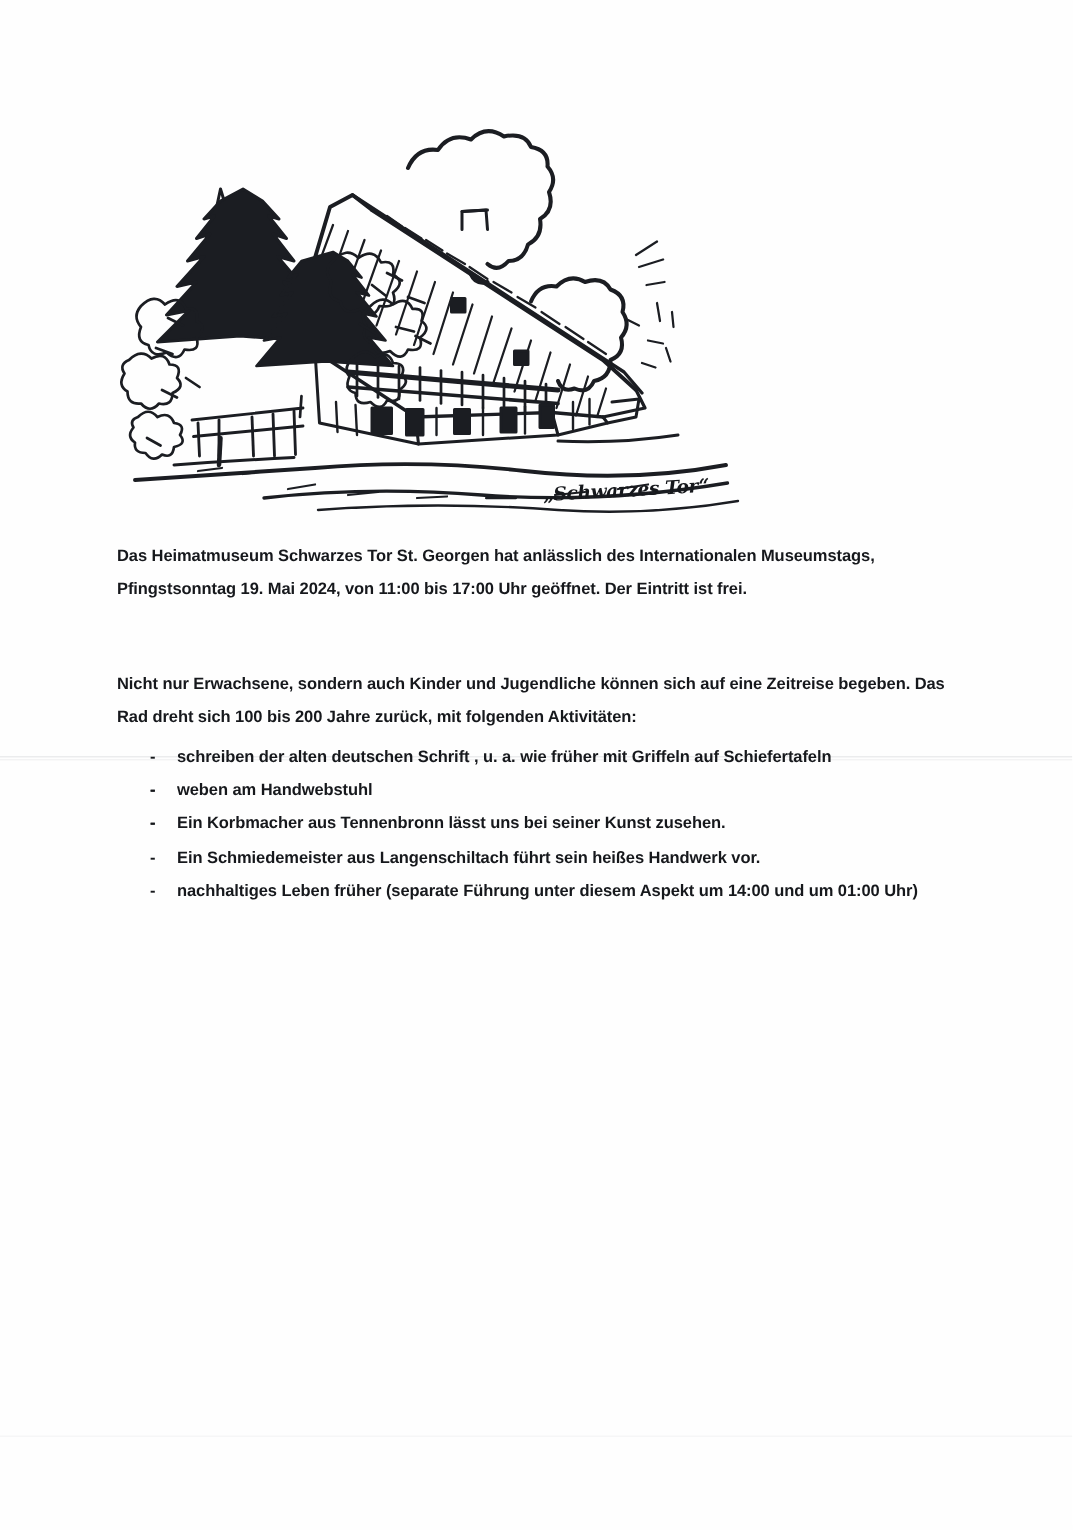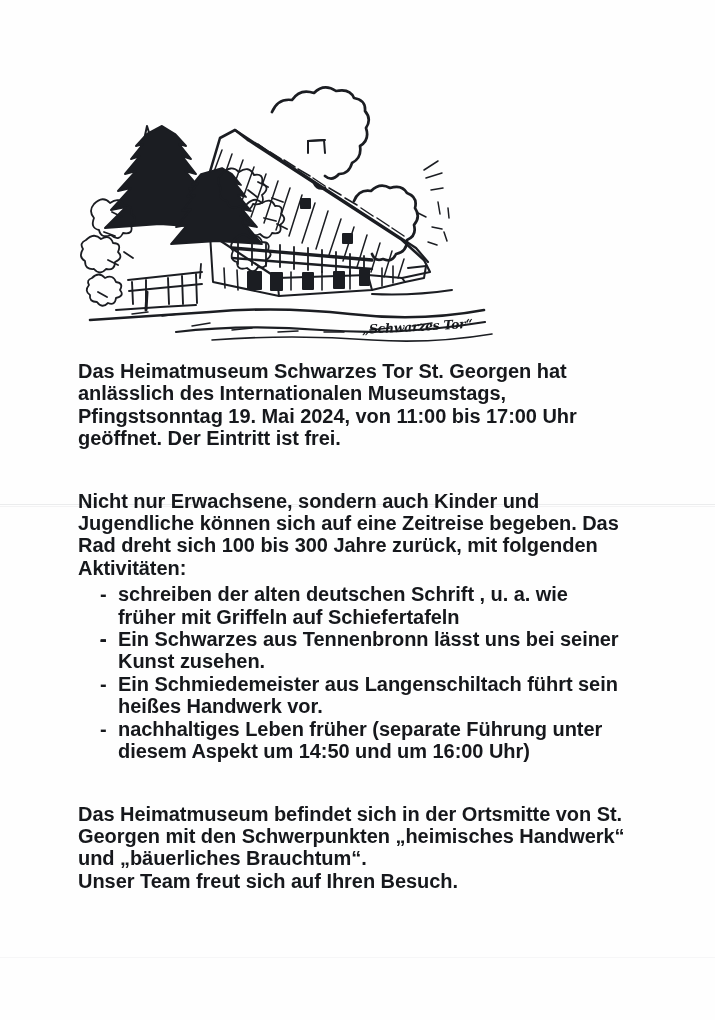--- a/index.html
+++ b/index.html
@@ -56,21 +56,21 @@
     white-space: nowrap;
   }
 
   
   .body-text {
     position: absolute;
     left: 78px;
     top: 360px;
     width: 556px;
     color: #16181c;
-    font-size: 20px;
+    font-size: 11px;
     font-weight: 700;
     line-height: 22.4px;
     letter-spacing: -0.05px;
   }
   .para { margin: 0; }
   .para.intro { width: 548px; }
   .para.lead  { margin-top: 40px; width: 552px; }
   .para.closing { margin-top: 40px; width: 556px; }
 
   .activity-list {
@@ -269,49 +269,46 @@
       </g>
     </svg>
   </div>
 
   <div class="caption-hand">„Schwarzes Tor“</div>
 
   <div class="body-text">
 
     <p class="para intro">Das Heimatmuseum Schwarzes Tor St. Georgen hat anlässlich des Internationalen Museumstags, Pfingstsonntag 19. Mai 2024, von 11:00 bis 17:00 Uhr geöffnet. Der Eintritt ist frei.</p>
 
-    <p class="para lead">Nicht nur Erwachsene, sondern auch Kinder und Jugendliche können sich auf eine Zeitreise begeben. Das Rad dreht sich 100 bis 300 Jahre zurück, mit folgenden Aktivitäten:</p>
+    <p class="para lead">Nicht nur Erwachsene, sondern auch Kinder und Jugendliche können sich auf eine Zeitreise begeben. Das Rad dreht sich 100 bis 200 Jahre zurück, mit folgenden Aktivitäten:</p>
 
     <ul class="activity-list">
       <li>
         <span class="dash">-</span>
         <span>schreiben der alten deutschen Schrift , u. a. wie früher mit Griffeln auf Schiefertafeln</span>
       </li>
       <li>
         <span class="dash">-</span>
       </li>
       <li>
         <span class="dash">-</span>
-      </li>
-      <li>
-        <span class="dash">-</span>
-      </li>
-      <li>
-        <span class="dash">-</span>
-        <span>Ein Schwarzes aus Tennenbronn lässt uns bei seiner Kunst zusehen.</span>
+        <span>weben am Handwebstuhl</span>
+      </li>
+      <li>
+        <span class="dash">-</span>
+      </li>
+      <li>
+        <span class="dash">-</span>
+        <span>Ein Korbmacher aus Tennenbronn lässt uns bei seiner Kunst zusehen.</span>
       </li>
       <li>
         <span class="dash">-</span>
         <span>Ein Schmiedemeister aus Langenschiltach führt sein heißes Handwerk vor.</span>
       </li>
       <li>
         <span class="dash">-</span>
-        <span>nachhaltiges Leben früher (separate Führung unter diesem Aspekt um 14:50 und um 16:00 Uhr)</span>
+        <span>nachhaltiges Leben früher (separate Führung unter diesem Aspekt um 14:00 und um 01:00 Uhr)</span>
       </li>
     </ul>
 
-    <p class="para closing">
-      <span>Das Heimatmuseum befindet sich in der Ortsmitte von St. Georgen mit den Schwerpunkten „heimisches Handwerk“ und „bäuerliches Brauchtum“.</span><br>
-      <span>Unser Team freut sich auf Ihren Besuch.</span>
-    </p>
 
   </div>
 </div>
 
 </body></html>

